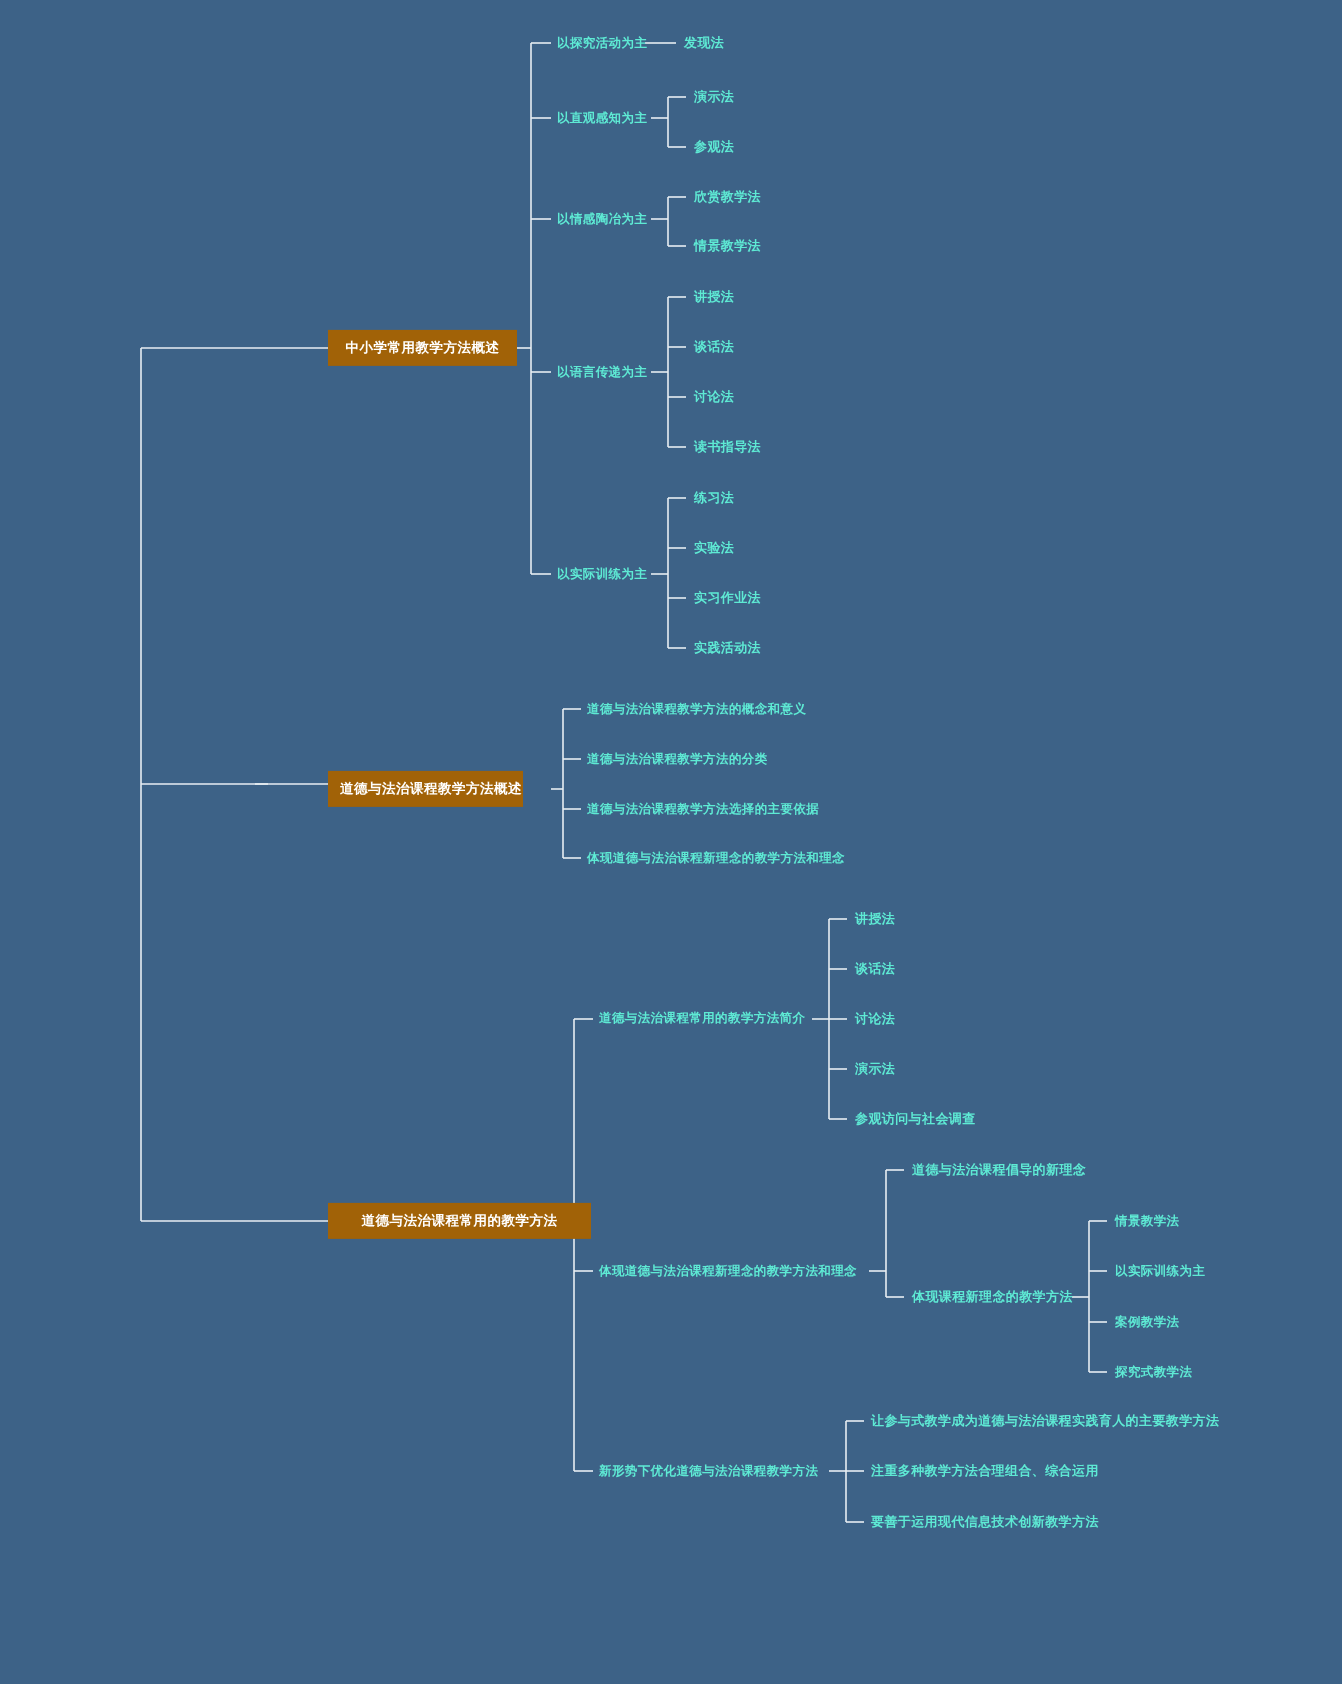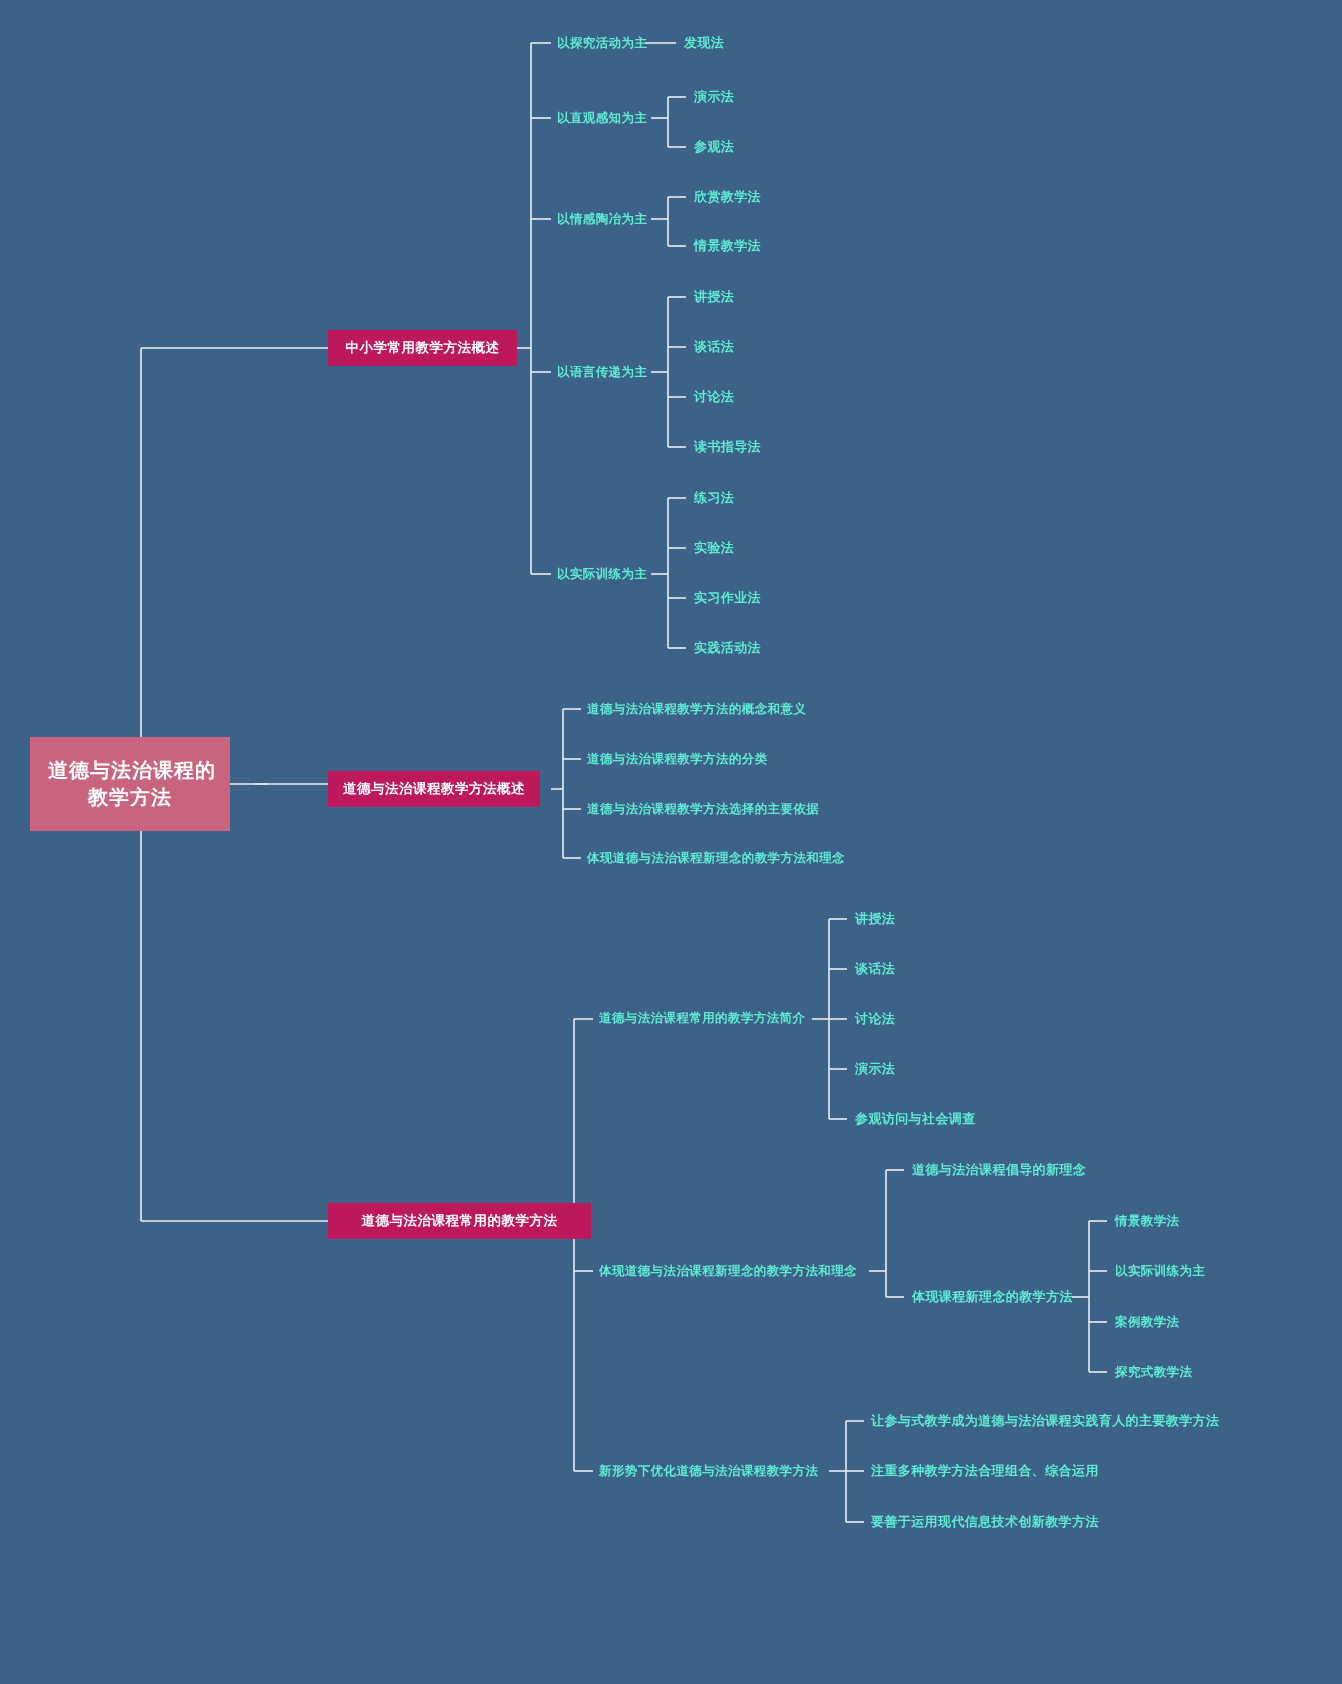--- a/index.html
+++ b/index.html
@@ -25,21 +25,21 @@
     color:#ffffff;
     font-size:20px;
     text-align:center;
     padding:20px 18px;
     width:200px;
     letter-spacing:1px;
     box-sizing:border-box;
   }
   .root span{display:block;}
   .l1{
-    background:#be185d;
+    background:#a16207;
     color:#ffffff;
     font-size:13.5px;
     padding:9px 12px;
     box-sizing:border-box;
     text-align:center;
     letter-spacing:.5px;
   }
   .l2{font-size:12.5px;letter-spacing:.4px;}
   .l3{font-size:13px;letter-spacing:.4px;}
   .l4{font-size:12.5px;letter-spacing:.4px;}
@@ -130,29 +130,25 @@
       <path d="M1089 1372 H1107"></path>
 
       <path d="M829 1471 H846"></path>
       <path d="M846 1421 V1522"></path>
       <path d="M846 1421 H864"></path>
       <path d="M846 1471 H864"></path>
       <path d="M846 1522 H864"></path>
     </g>
   </svg>
 
-  <div class="node root" style="left:30px;top:784px;">
-    <span>道德与法治课程的</span>
-    <span>教学方法</span>
-  </div>
 
   <div class="node l1" style="left:328px;top:348px;width:189px;">
     <span>中小学常用教学方法概述</span>
   </div>
-  <div class="node l1" style="left:328px;top:789px;width:212px;">
+  <div class="node l1" style="left:328px;top:789px;width:195px;">
     <span>道德与法治课程教学方法概述</span>
   </div>
   <div class="node l1" style="left:328px;top:1221px;width:263px;">
     <span>道德与法治课程常用的教学方法</span>
   </div>
 
   <div class="node l2" style="left:557px;top:43px;">
     <span>以探究活动为主</span>
   </div>
   <div class="node l2" style="left:557px;top:118px;">

